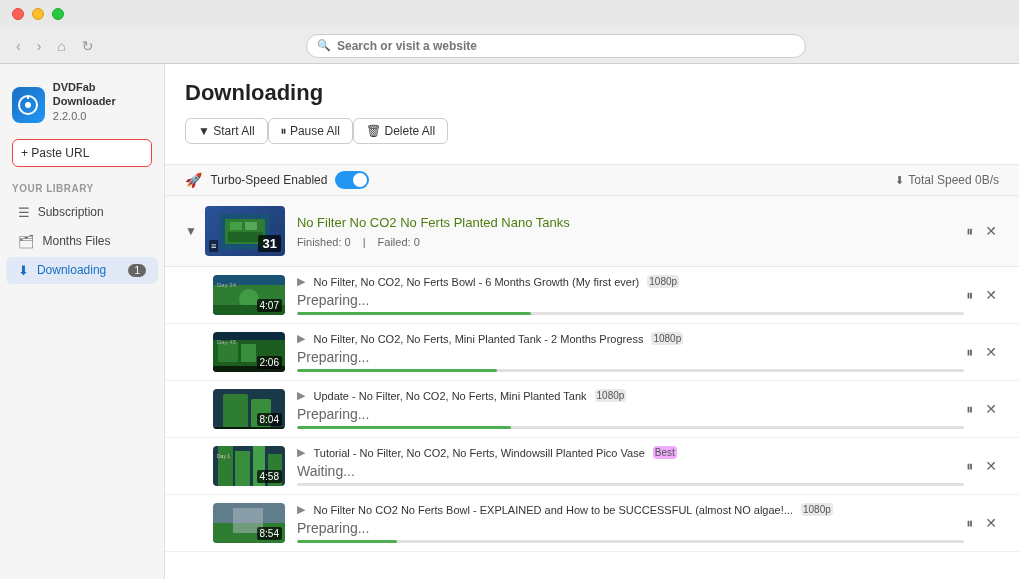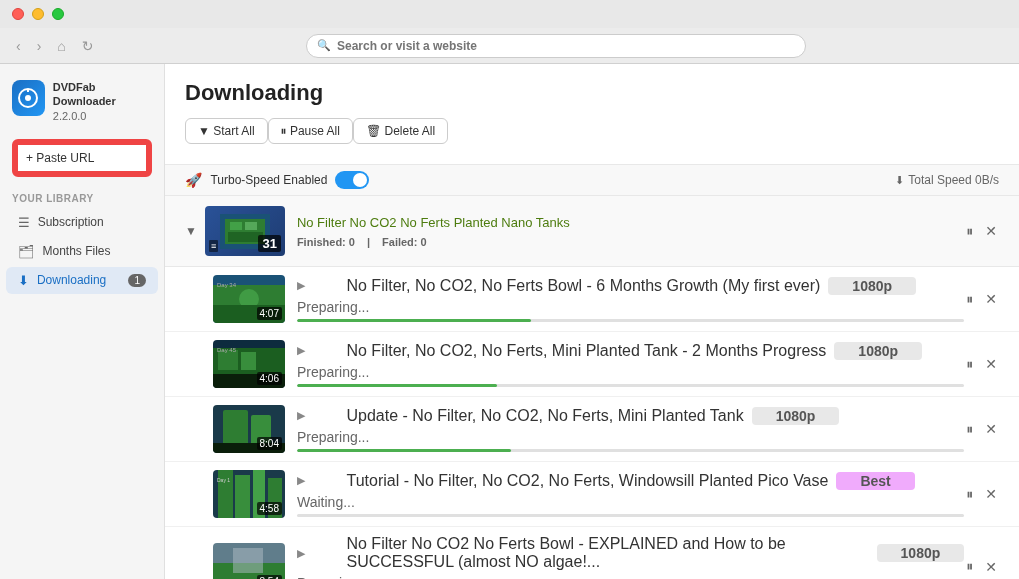--- a/index.html
+++ b/index.html
@@ -82,40 +82,40 @@
     .sidebar {
       width: 165px;
       background: #f5f5f5;
       border-right: 1px solid #e0e0e0;
       display: flex;
       flex-direction: column;
       padding-top: 8px;
     }
     .app-header {
       display: flex;
-      align-items: flex-start;
+      align-items: flex-end;
       padding: 8px 12px;
       gap: 8px;
     }
     .app-icon {
       width: 36px; height: 36px; border-radius: 8px;
       background: linear-gradient(135deg, #1a6fc4, #2196f3);
       display: flex; align-items: center; justify-content: center;
       font-size: 18px; color: white;
     }
     .app-title {
       font-size: 11px;
       font-weight: 600;
       color: #333;
       line-height: 1.3;
     }
     .paste-btn {
       margin: 8px 12px;
       background: white;
-      border: 6px solid #ef4444;
+      border: 1px solid #ef4444;
       border-radius: 6px;
       padding: 6px 8px;
       font-size: 12px;
       cursor: pointer;
       display: flex;
       align-items: center;
       gap: 4px;
       color: #333;
     }
 
@@ -264,37 +264,37 @@
       bottom: 4px; right: 4px;
       background: rgba(0,0,0,0.7);
       color: white;
       font-size: 13px;
       font-weight: 600;
       padding: 1px 4px;
       border-radius: 2px;
     }
     .parent-info { flex: 1; }
     .parent-title { font-size: 13px; font-weight: 500; color: #4d7c0f; margin-bottom: 6px; }
-    .parent-stats { font-size: 11px; color: #666; display: flex; gap: 12px; font-weight: bold; }
+    .parent-stats { font-size: 11px; color: #666; display: flex; gap: 12px; }
     .parent-controls { display: flex; gap: 8px; align-items: center; }
     .ctrl-btn {
       background: none; border: none; cursor: pointer;
       color: #666; font-size: 14px; padding: 2px;
     }
 
     
     .child-item {
       display: flex;
       align-items: center;
       padding: 8px 20px 8px 48px;
       border-bottom: 1px solid #f0f0f0;
       position: relative;
     }
     .child-thumb {
-      width: 72px; height: 48px;
+      width: 72px; height: 40px;
       border-radius: 4px;
       overflow: hidden;
       margin-right: 12px;
       flex-shrink: 0;
       position: relative;
     }
     .thumb-duration {
       background: rgba(0,0,0,0.7);
       color: white;
       font-size: 10px;
@@ -304,28 +304,27 @@
       bottom: 3px; right: 3px;
     }
     .child-info { flex: 1; }
     .child-title-row {
       display: flex;
       align-items: center;
       gap: 8px;
       margin-bottom: 4px;
     }
     .video-icon { font-size: 11px; color: #888; }
-    .child-title { font-size: 16px; color: #333; margin-left: 33px; }
+    .child-title { font-size: 11px; color: #333; }
     .quality-badge {
       background: #e8e8e8;
       border-radius: 4px;
-      padding: 1px 24px;
-      font-size: 14px;
+      padding: 1px 2px;
+      font-size: 10px;
       color: #555;
-      font-weight: bold;
     }
     .quality-badge.best {
       background: #f0abfc;
     }
     .child-status { font-size: 14px; color: #666; margin-bottom: 4px; }
     .progress-bar-container {
       width: 100%;
       height: 3px;
       background: #e0e0e0;
       border-radius: 2px;
@@ -484,21 +483,21 @@
           <div class="child-item">
     <div class="child-thumb">
       <svg width="72" height="48" viewBox="0 0 72 48">
                 <rect width="72" height="48" fill="#0d2b3e"></rect>
                 <rect x="0" y="8" width="72" height="32" fill="#1b5e20"></rect>
                 <rect x="5" y="10" width="20" height="20" fill="#2e7d32"></rect>
                 <rect x="28" y="12" width="15" height="18" fill="#388e3c"></rect>
                 <rect x="0" y="34" width="72" height="14" fill="#0a1e0a"></rect>
                 <text x="4" y="12" fill="#aaa" font-size="6">Day 45</text>
               </svg>
-      <div class="thumb-duration">4:06</div>
+      <div class="thumb-duration">2:06</div>
     </div>
     <div class="child-info">
       <div class="child-title-row">
         <span class="video-icon">▶</span>
         <span class="child-title">No Filter, No CO2, No Ferts, Mini Planted Tank - 2 Months Progress</span>
         <span class="quality-badge">1080p</span>
       </div>
       <div class="child-status">Preparing...</div>
       <div class="progress-bar-container">
         <div class="progress-bar" style="width:30%"></div>

